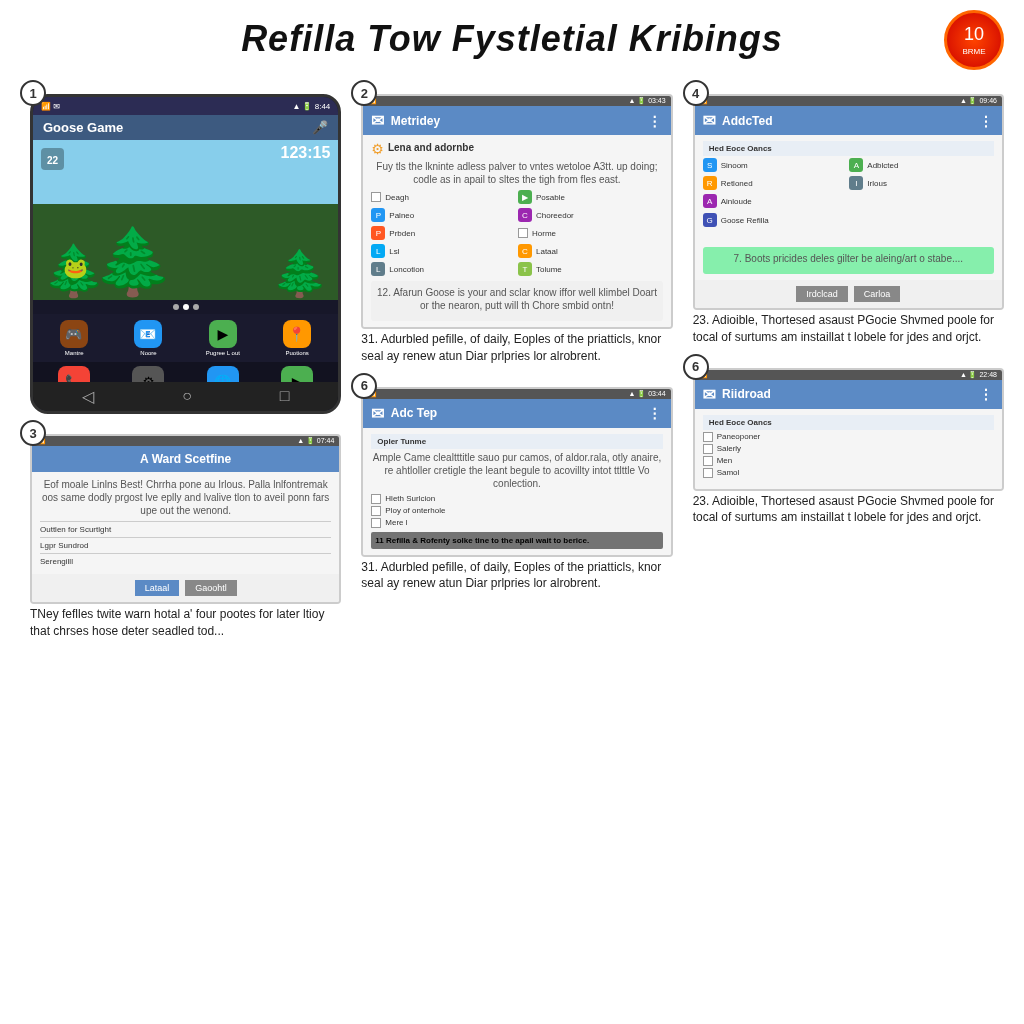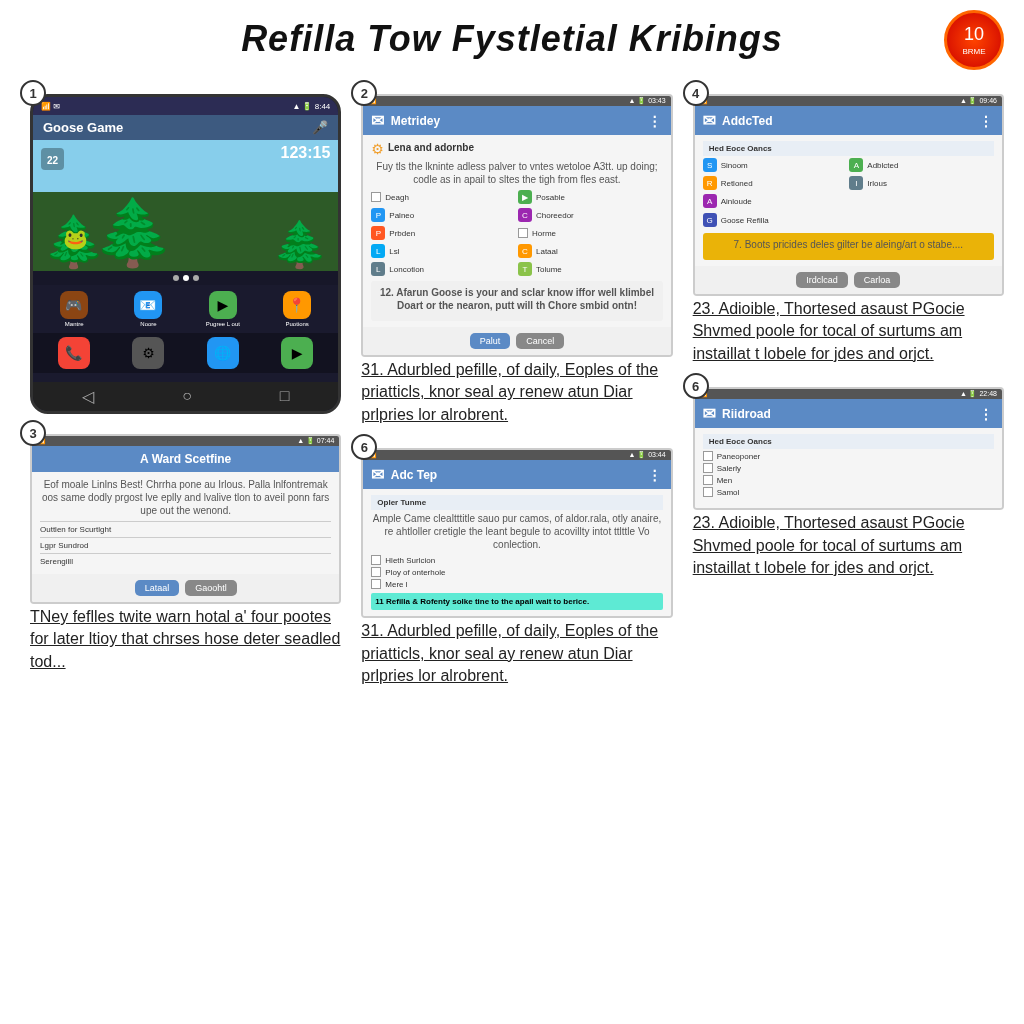--- a/index.html
+++ b/index.html
@@ -81,21 +81,21 @@
       display: flex;
       align-items: center;
       justify-content: space-between;
       padding: 5px 10px;
       color: white;
       font-size: 13px;
       font-weight: bold;
     }
     .phone-game-bg {
       background: linear-gradient(180deg, #87CEEB 0%, #87CEEB 40%, #2d5a27 40%, #2d5a27 100%);
-      height: 131px;
+      height: 160px;
       position: relative;
       overflow: hidden;
     }
     .tree {
       position: absolute;
       bottom: 0;
       font-size: 40px;
     }
     .phone-dock {
       background: rgba(0,0,0,0.3);
@@ -210,21 +210,21 @@
       display: flex;
       gap: 6px;
       justify-content: center;
       padding: 6px;
       background: #f0f0f0;
     }
     .screen-btn {
       background: #5b8ac5;
       color: #fff;
       border: none;
-      border-radius: 5px;
+      border-radius: 0;
       padding: 3px 10px;
       font-size: 9px;
       cursor: pointer;
     }
     .screen-btn.grey {
       background: #888;
     }
     .dialog-header {
       background: #5b8ac5;
       color: #fff;
@@ -264,25 +264,24 @@
       font-weight: bold;
       color: #333;
       position: absolute;
       top: 0;
       left: 0;
       z-index: 5;
     }
 
     
     .caption-text {
-      font-size: 16px;
+      font-size: 12px;
       color: #222;
       line-height: 1.4;
       padding: 2px 0;
-      text-decoration: underline;
     }
 
     
     .tall-screen { height: 320px; }
 
     .screen-list-section {
       background: #e8eef5;
       padding: 3px 6px;
       margin-bottom: 2px;
       font-size: 8px;
@@ -508,26 +507,22 @@
               <div class="screen-list-item">
                 <span class="screen-icon-sm" style="background:#607D8B;color:#fff;">L</span>
                 <span>Loncotion</span>
               </div>
               <div class="screen-list-item">
                 <span class="screen-icon-sm" style="background:#8BC34A;color:#fff;">T</span>
                 <span>Tolume</span>
               </div>
             </div>
             <div style="background:#f0f0f0;padding:5px;border-radius:3px;margin-top:3px;">
-              <p class="screen-text" style="font-weight:bold;">12. Afarun Goose is your and sclar know iffor well klimbel Doart or the nearon, putt will th Chore smbid ontn!</p>
-            </div>
-          </div>
-          <div class="screen-btn-row">
-            <button class="screen-btn">Palut</button>
-            <button class="screen-btn grey">Cancel</button>
+              <p class="screen-text" style="font-weight:normal;">12. Afarun Goose is your and sclar know iffor well klimbel Doart or the nearon, putt will th Chore smbid ontn!</p>
+            </div>
           </div>
         </div>
         <p class="caption-text">31. Adurbled pefille, of daily, Eoples of the priatticls, knor seal ay renew atun Diar prlpries lor alrobrent.</p>
       </div>
     </div>
 
     <div class="step-container">
       <div class="step-num-inline">6</div>
       <div style="margin-left:10px;">
         <div class="screen-mockup">
@@ -550,21 +545,21 @@
               <span>Hleth Surlcion</span>
             </div>
             <div class="screen-list-item">
               <div class="screen-checkbox"></div>
               <span>Ploy of onterhole</span>
             </div>
             <div class="screen-list-item">
               <div class="screen-checkbox"></div>
               <span>Mere l</span>
             </div>
-            <div style="background:#5eead4;padding:4px;margin-top:4px;font-size:8px;font-weight:bold;border-radius:2px;">
+            <div style="background:#737373;padding:4px;margin-top:4px;font-size:8px;font-weight:bold;border-radius:2px;">
               <span>11 Refilla &amp; Rofenty solke tine to the apail wait to berice.</span>
             </div>
           </div>
         </div>
         <p class="caption-text">31. Adurbled pefille, of daily, Eoples of the priatticls, knor seal ay renew atun Diar prlpries lor alrobrent.</p>
       </div>
     </div>
 
   </div>
 
@@ -608,21 +603,21 @@
                 <span class="screen-icon-sm" style="background:#9C27B0;color:#fff;">A</span>
                 <span>Ainloude</span>
               </div>
             </div>
             <div style="margin-top:2px;">
               <div class="screen-list-item">
                 <span class="screen-icon-sm" style="background:#3F51B5;color:#fff;">G</span>
                 <span>Goose Refilla</span>
               </div>
             </div>
-            <div style="background:#eab308;padding:5px;margin-top:6px;border-radius:3px;">
+            <div style="background:#86efac;padding:5px;margin-top:20px;border-radius:3px;">
               <p class="screen-text">7. Boots pricides deles gilter be aleing/art o stabe....</p>
             </div>
           </div>
           <div class="screen-btn-row">
             <button class="screen-btn grey">Irdclcad</button>
             <button class="screen-btn grey">Carloa</button>
           </div>
         </div>
         <p class="caption-text">23. Adioible, Thortesed asaust PGocie Shvmed poole for tocal of surtums am instaillat t lobele for jdes and orjct.</p>
       </div>

